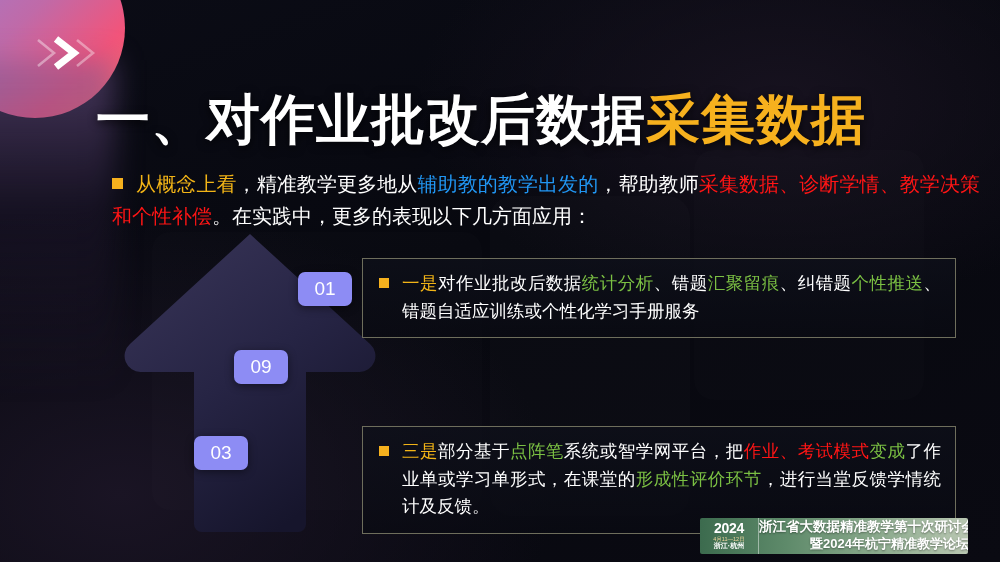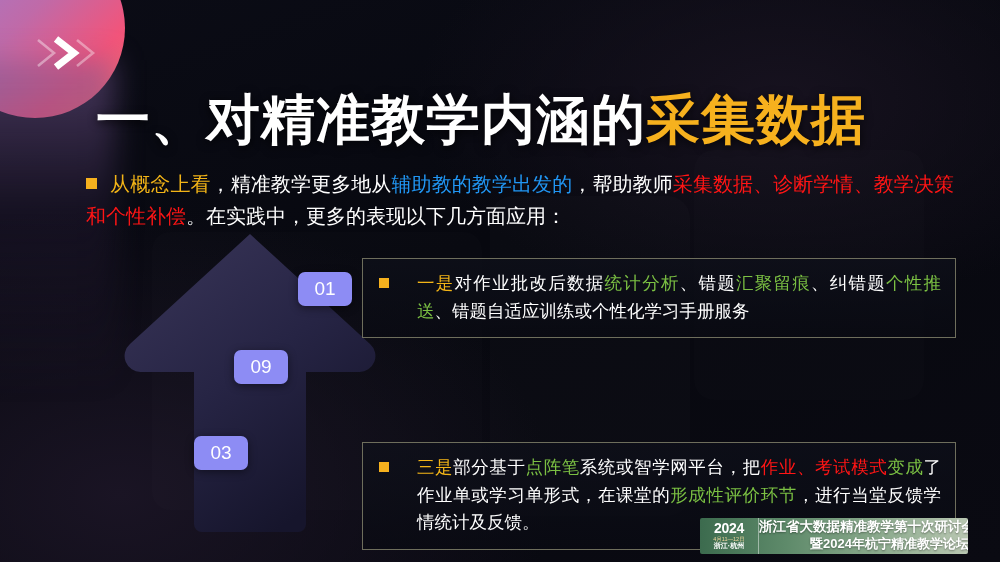--- a/index.html
+++ b/index.html
@@ -42,21 +42,21 @@
     position:absolute;left:96px;top:56px;
     font-size:54px;font-weight:bold;letter-spacing:1px;
     line-height:1;white-space:nowrap;
     text-shadow:0 2px 10px rgba(0,0,0,.8);
   }
   .title .w{color:#ffffff;}
   .title .g{color:#f6b11e;}
 
   
   .lead{
-    position:absolute;left:86px;top:148px;width:868px;
+    position:absolute;left:112px;top:148px;width:868px;
     font-size:20px;line-height:1.62;color:#ffffff;
     text-align:justify;
   }
   .lead .bullet{
     display:inline-block;width:11px;height:11px;
     background:#f6b11e;margin-right:13px;vertical-align:2px;
   }
   .c-gold{color:#f2b417;}
   .c-blue{color:#2196f3;}
   .c-red{color:#ff1515;}
@@ -83,22 +83,22 @@
   .cbox{
     position:absolute;left:362px;
     width:594px;
     border:1px solid #6e6e5c;
     background:linear-gradient(180deg,rgba(14,16,26,.72) 0%,rgba(9,10,18,.72) 100%);
     box-sizing:border-box;
     padding:11px 14px 12px 12px;
   }
   .cbox.x1{top:258px;}
   .cbox.x2{top:342px;}
-  .cbox.x3{top:442px;}
-  .cbox .row{display:flex;align-items:flex-start;gap:15px;}
+  .cbox.x3{top:426px;}
+  .cbox .row{display:flex;align-items:flex-start;}
   .cbox .sq{
     flex:0 0 auto;width:10px;height:10px;background:#f6b11e;
     margin:8px 13px 0 4px;
   }
   .cbox .txt{
     flex:1 1 auto;
     font-size:17.5px;line-height:1.58;color:#ffffff;
     text-align:justify;
   }
 
@@ -141,21 +141,21 @@
       <path d="M4 8 L20 21 L4 34" fill="none" stroke="rgba(255,255,255,.40)" stroke-width="2.6"></path>
       <path d="M22 7 L40 21 L22 35" fill="none" stroke="#ffffff" stroke-width="7" stroke-linejoin="miter"></path>
       <path d="M43 8 L59 21 L43 34" fill="none" stroke="rgba(255,255,255,.38)" stroke-width="2.6"></path>
     </svg>
   </div>
 
   <div class="bgpanel p1"></div>
   <div class="bgpanel p2"></div>
   <div class="bgpanel p3"></div>
 
-  <h1 class="title"><span class="w">一、对精准教学内涵的</span><span class="g">采集数据</span></h1>
+  <h1 class="title"><span class="w">一、对作业批改后数据</span><span class="g">采集数据</span></h1>
 
   <p class="lead">
     <span class="bullet"></span><span class="rich"><span class="c-gold">从概念上看</span><span class="c-white">，精准教学更多地从</span><span class="c-blue">辅助教的教学出发的</span><span class="c-white">，帮助教师</span><span class="c-red">采集数据、诊断学情、教学决策和个性补偿</span><span class="c-white">。在实践中，更多的表现以下几方面应用：</span></span>
   </p>
 
   <div class="arrow">
     <svg width="264" height="300" viewBox="0 0 264 300">
       <defs>
         <linearGradient id="arrGrad" x1="0" y1="0" x2="0.6" y2="1">
           <stop offset="0%" stop-color="#3a3659"></stop>

